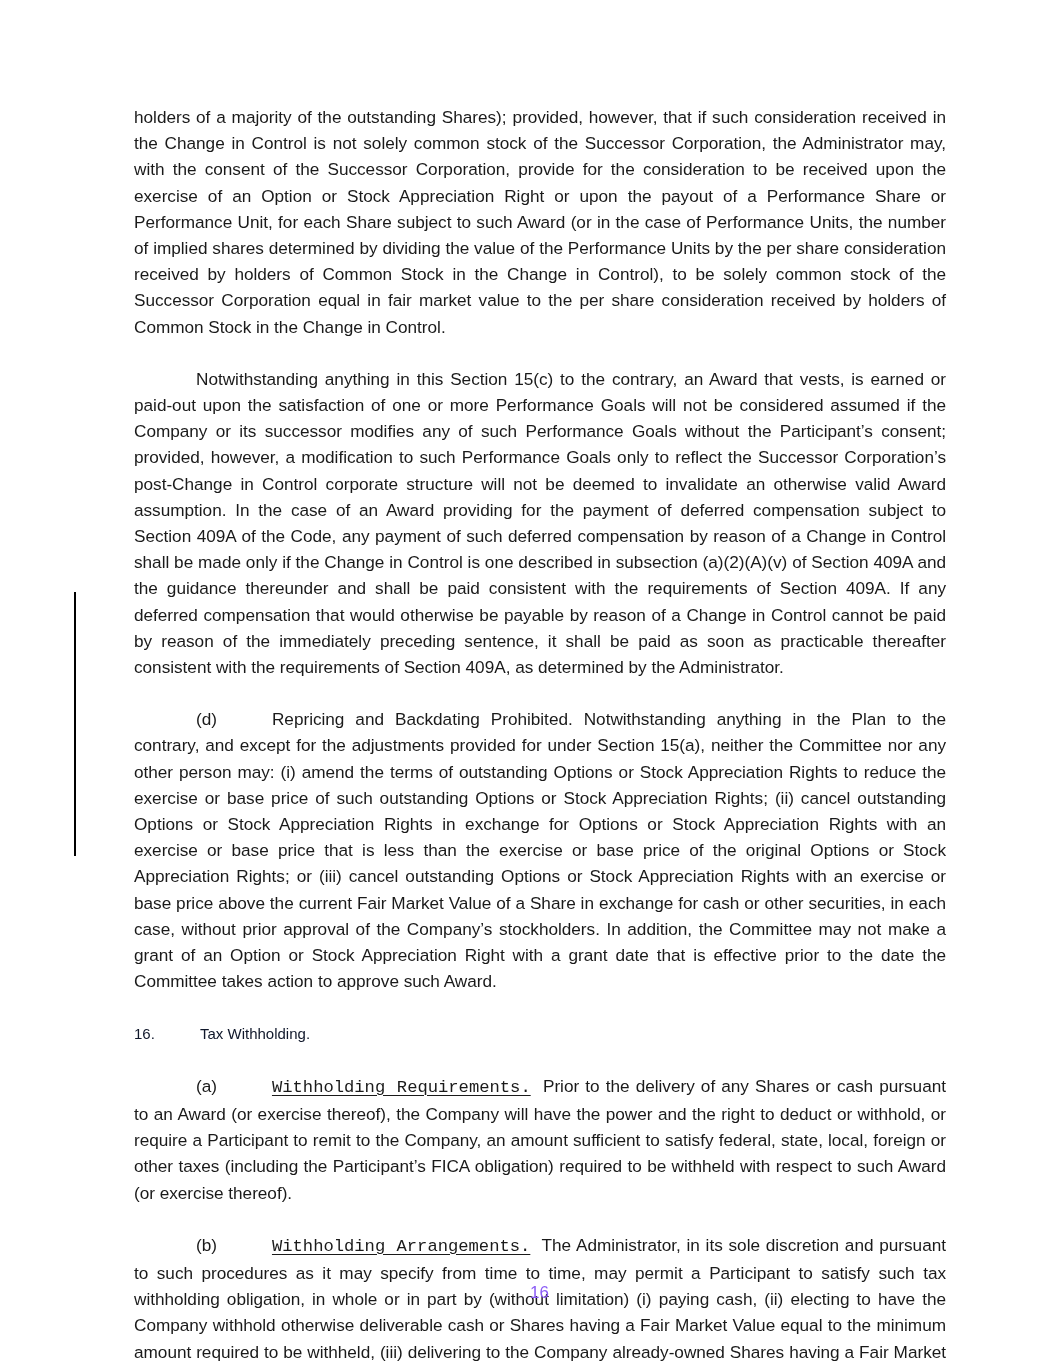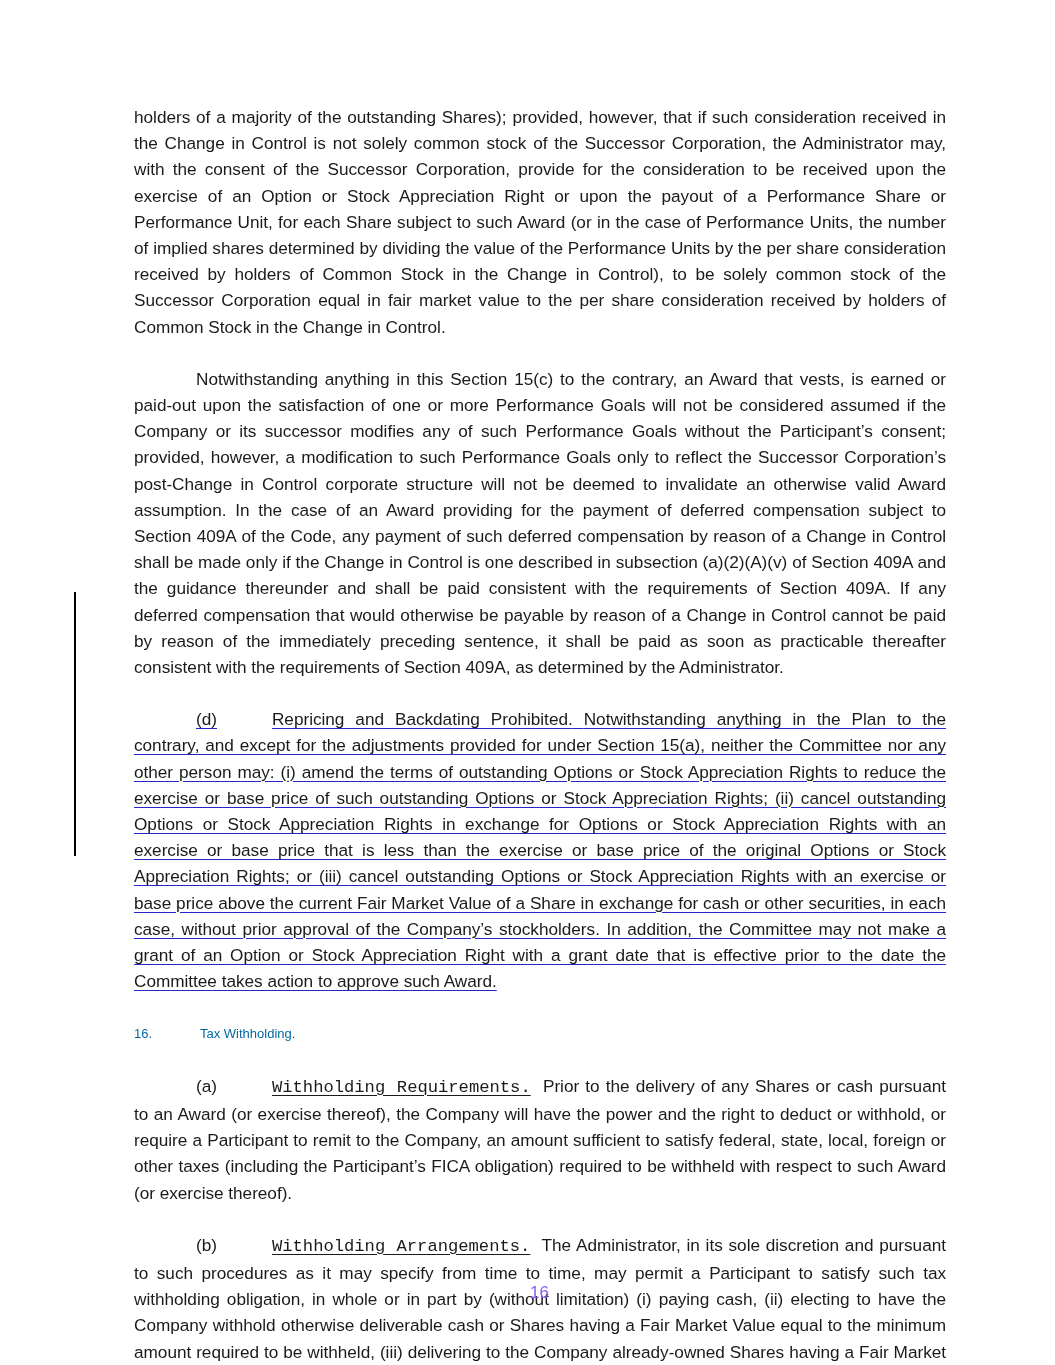--- a/index.html
+++ b/index.html
@@ -48,21 +48,20 @@
   p.para.indent::before {
     content: "";
     display: inline-block;
     width: 62px;
   }
   .gap-md { height: 26px; }
 
   
   .revision {
     color: #2724c9;
-    text-decoration: underline;
     text-decoration-color: #2724c9;
     text-decoration-thickness: 1px;
     text-underline-offset: 3px;
   }
   .revision .tab-lead {
     display: inline-block;
     width: 62px;
   }
   .revision .tab-gap {
     display: inline-block;
@@ -74,23 +73,23 @@
     position: absolute;
     left: 62px;
     top: 592px;
     width: 2px;
     height: 264px;
     background: #000000;
   }
 
   
   .section-heading {
-    font-size: 13px;
+    font-size: 15px;
     line-height: 26.2px;
-    color: #0369a1;
+    color: #0f172a;
     white-space: nowrap;
   }
   .section-heading .num {
     display: inline-block;
     width: 66px;
   }
 
   
   .lead-label {
     display: inline-block;

